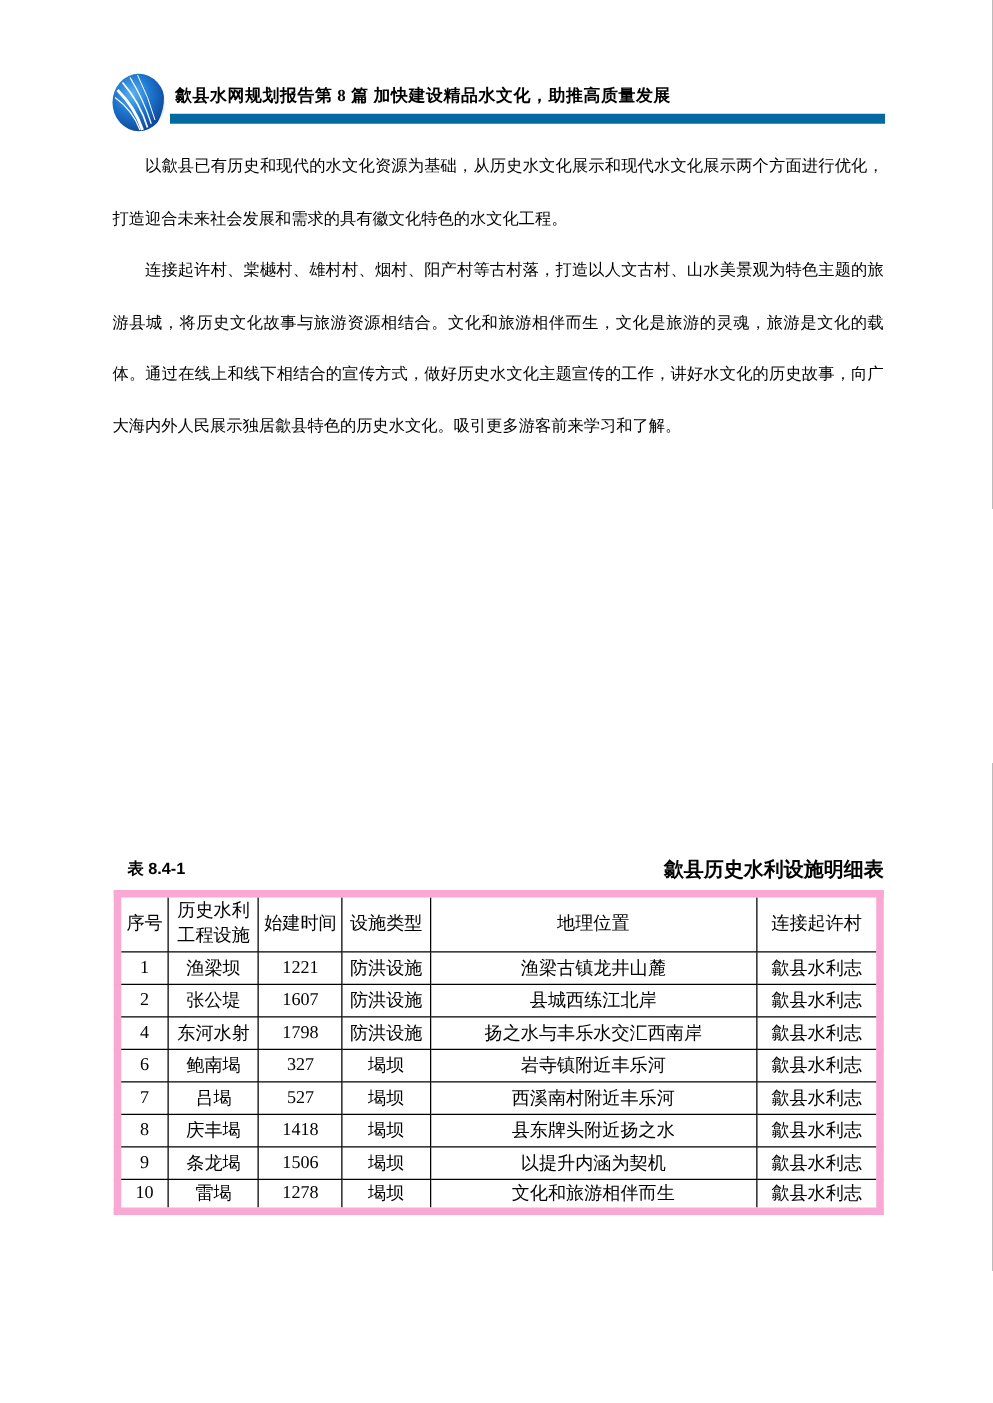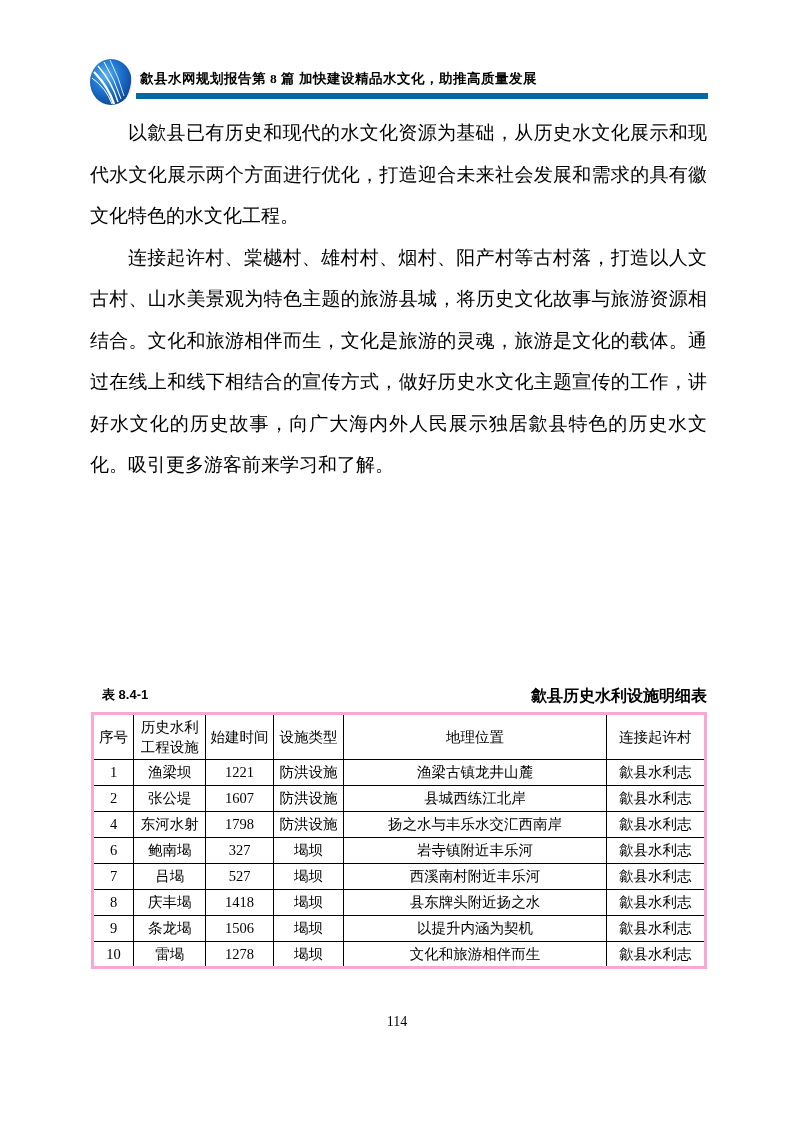--- a/index.html
+++ b/index.html
@@ -15,34 +15,34 @@
   }
   
   .header {
     position: absolute;
     top: 56px; left: 88px; width: 620px;
     display: flex; align-items: flex-end;
   }
   .logo { width: 48px; height: 52px; flex: 0 0 auto; margin-bottom: -9px; }
   .header-rule {
     flex: 1;
-    border-bottom: 6px solid #0369a1;
+    border-bottom: 8px solid #0369a1;
     padding: 0 0 5px 4px;
     font-size: 13.5px;
     font-weight: bold;
     letter-spacing: 0.5px;
     white-space: nowrap;
   }
   
   .body-text {
     position: absolute;
     top: 112px; left: 90px; width: 617px;
   }
   .body-text p {
-    font-size: 19px;
+    font-size: 13px;
     line-height: 41.5px;
     text-align: justify;
     text-indent: 2em;
   }
   h2.section-heading {
     font-size: 20px;
     font-weight: bold;
     line-height: 30px;
     margin: 4px 0 6px 10px;
   }
@@ -65,21 +65,21 @@
   
   table.facility-table {
     position: absolute;
     top: 712px; left: 91px; width: 616px;
     border-collapse: collapse;
     font-size: 14.5px;
   }
   table.facility-table, table.facility-table th, table.facility-table td {
     border: 1px solid #000;
   }
-  table.facility-table { border: 3px solid #f9a8d4; }
+  table.facility-table { border: 6px solid #f9a8d4; }
   table.facility-table th, table.facility-table td {
     text-align: center;
     vertical-align: middle;
     padding: 1px 3px;
     font-weight: normal;
   }
   table.facility-table thead th {
     height: 46px;
     white-space: pre-line;
     line-height: 20px;
@@ -215,15 +215,14 @@
           <td>10</td>
           <td>雷堨</td>
           <td>1278</td>
           <td>堨坝</td>
           <td>文化和旅游相伴而生</td>
           <td>歙县水利志</td>
         </tr>
       </tbody>
   </table>
 
-  <div class="footer">114</div>
 
 </div>
 
 </body></html>

